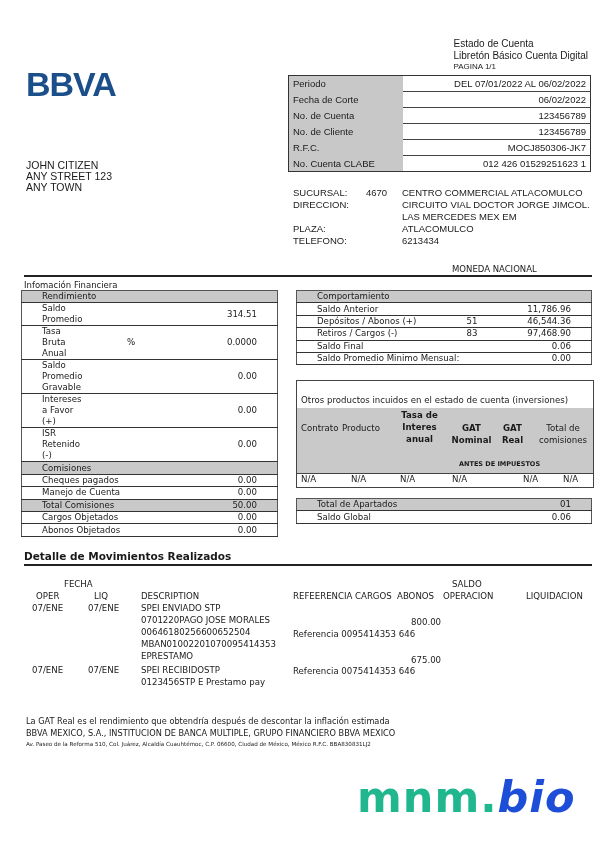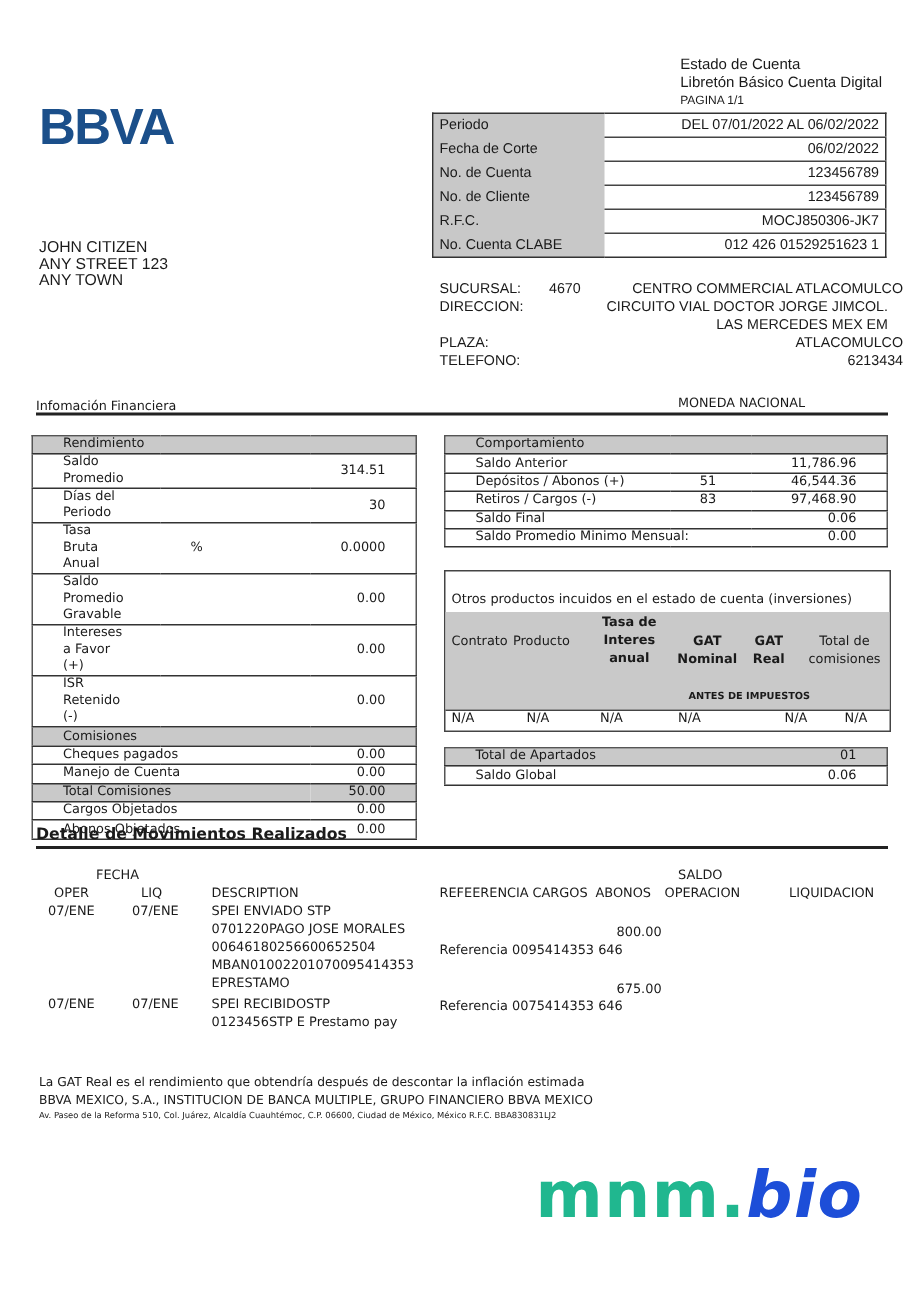--- a/index.html
+++ b/index.html
@@ -13,21 +13,21 @@
   .acct td{height:15px;padding:0 4px;}
   .acct td.l{background:#c8c8c8;width:106px;}
   .acct td.r{text-align:right;border-bottom:1px solid #444;}
   .acct tr:last-child td.r{border-bottom:none;}
   .branch{left:293px;top:187px;font-size:9.5px;line-height:12px;}
   .branch .k{position:absolute;left:0;}
   .branch .n{position:absolute;left:73px;}
   .branch .v{position:absolute;left:109px;width:200px;}
   .sect{left:24px;top:262px;width:568px;border-bottom:2px solid #222;height:13px;font-family:"DejaVu Sans",sans-serif;font-size:8.5px;}
   .sect .r{position:absolute;left:428px;top:2px;}
-  .sect .l{position:absolute;left:0;top:4px;}
+  .sect .l{position:absolute;left:0;top:18px;}
   table.fin{border-collapse:collapse;font-family:"DejaVu Sans",sans-serif;font-size:8.6px;}
   table.fin td{height:11.4px;padding:0 20px;border-bottom:1px solid #333;line-height:11px;}
   table.fin td.num{text-align:right;}
   table.fin tr.g td{background:#c9c9c9;}
   .rend{left:21px;top:290px;width:257px;border:1px solid #555;}
   .comp{left:296px;top:290px;width:296px;border:1px solid #555;}
   .otros{left:296px;top:380px;width:296px;height:106px;border:1px solid #444;font-family:"DejaVu Sans",sans-serif;font-size:8.6px;}
   .otros .t{position:absolute;left:4px;top:14px;}
   .otros .band{position:absolute;left:0;top:27px;width:296px;height:65px;background:#c9c9c9;}
   .otros .h{position:absolute;text-align:center;line-height:12px;}
@@ -85,21 +85,21 @@
         <td class="l">R.F.C.</td>
         <td class="r">MOCJ850306-JK7</td>
       </tr>
   <tr>
         <td class="l">No. Cuenta CLABE</td>
         <td class="r">012 426 01529251623 1</td>
       </tr>
 </tbody>
   </table>
 
-<div class="abs branch" style="width:300px;height:62px;text-align:right;">
+<div class="abs branch" style="width:300px;height:62px;">
   <span class="k" style="top:0">SUCURSAL:</span>
   <span class="n" style="top:0">4670</span>
   <span class="v" style="top:0">CENTRO COMMERCIAL ATLACOMULCO</span>
   <span class="k" style="top:12px">DIRECCION:</span>
   <span class="v" style="top:12px;width:190px">CIRCUITO VIAL DOCTOR JORGE JIMCOL. LAS MERCEDES MEX EM</span>
   <span class="k" style="top:36px">PLAZA:</span>
   <span class="v" style="top:36px">ATLACOMULCO</span>
   <span class="k" style="top:48px">TELEFONO:</span>
   <span class="v" style="top:48px">6213434</span>
 </div>
@@ -111,25 +111,20 @@
 
 <table class="abs fin rend">
   <tbody>
       <tr class="g">
         <td colspan="3">Rendimiento</td>
       </tr>
   <tr>
         <td>Saldo Promedio</td>
         <td></td>
         <td class="num">314.51</td>
-      </tr>
-  <tr>
-        <td>Días del Periodo</td>
-        <td></td>
-        <td class="num">30</td>
       </tr>
   <tr>
         <td>Tasa Bruta Anual</td>
         <td style="width:60px">%</td>
         <td class="num">0.0000</td>
       </tr>
   <tr>
         <td>Saldo Promedio Gravable</td>
         <td></td>
         <td class="num">0.00</td>

